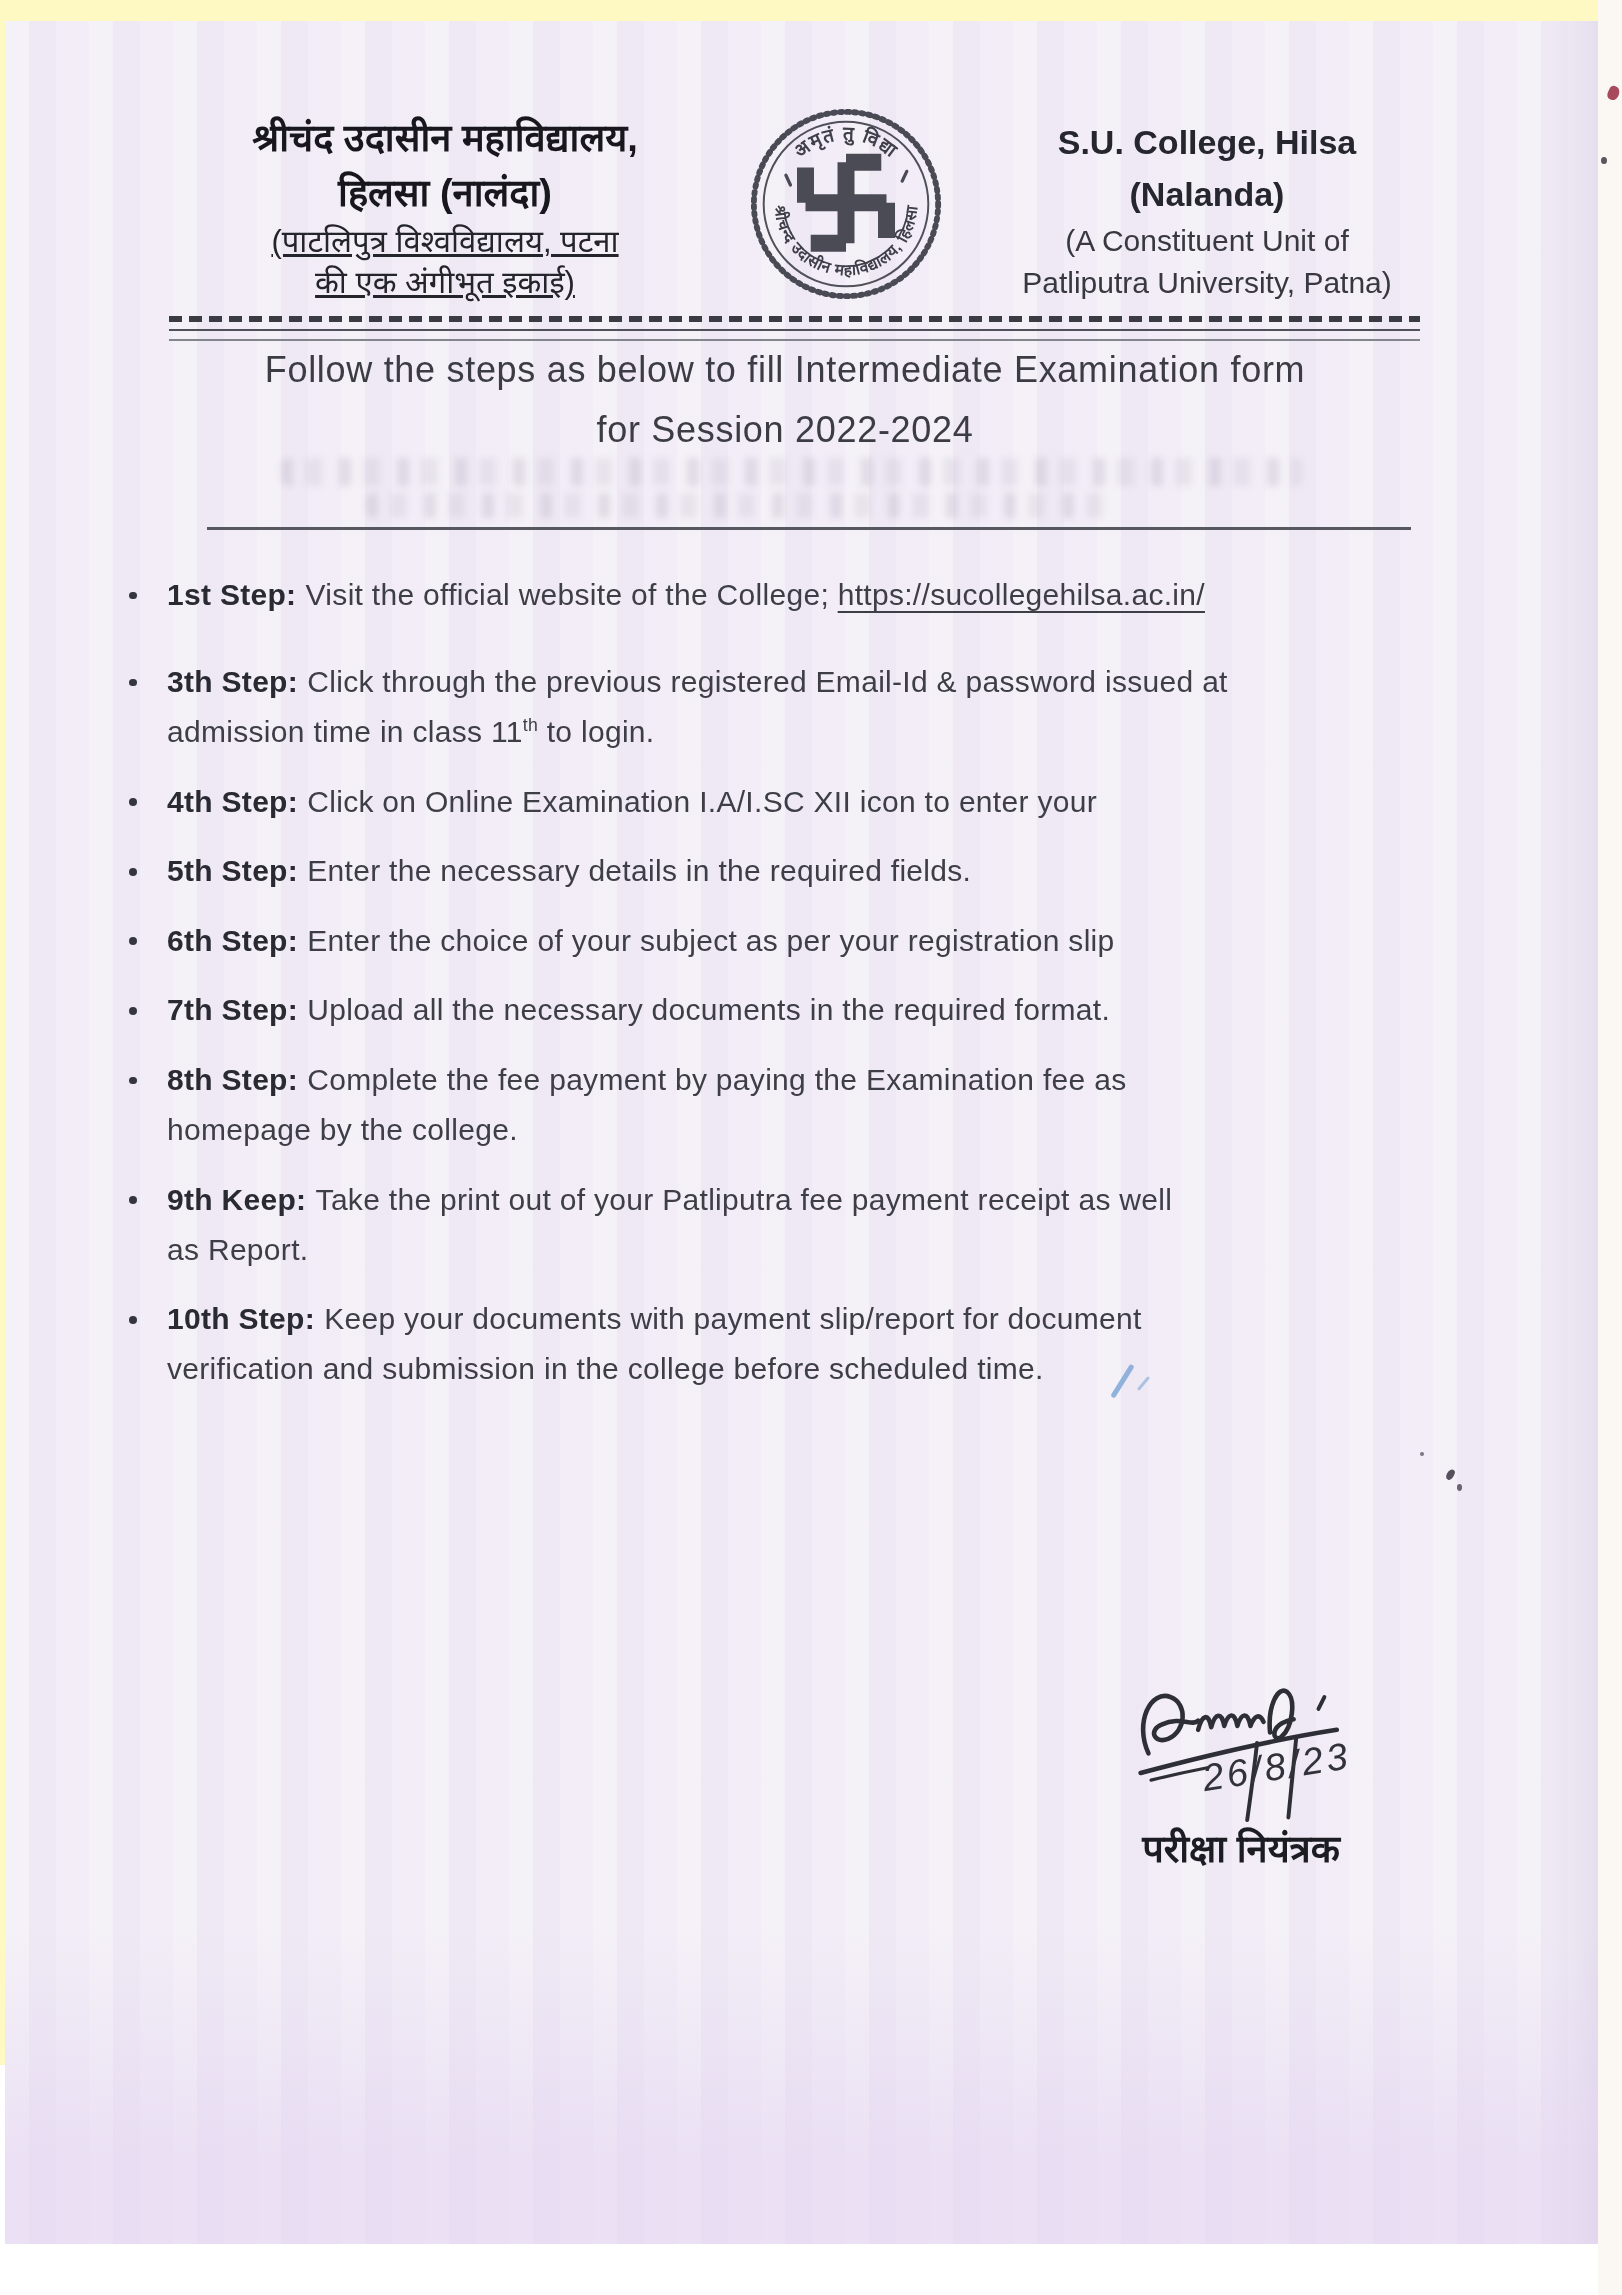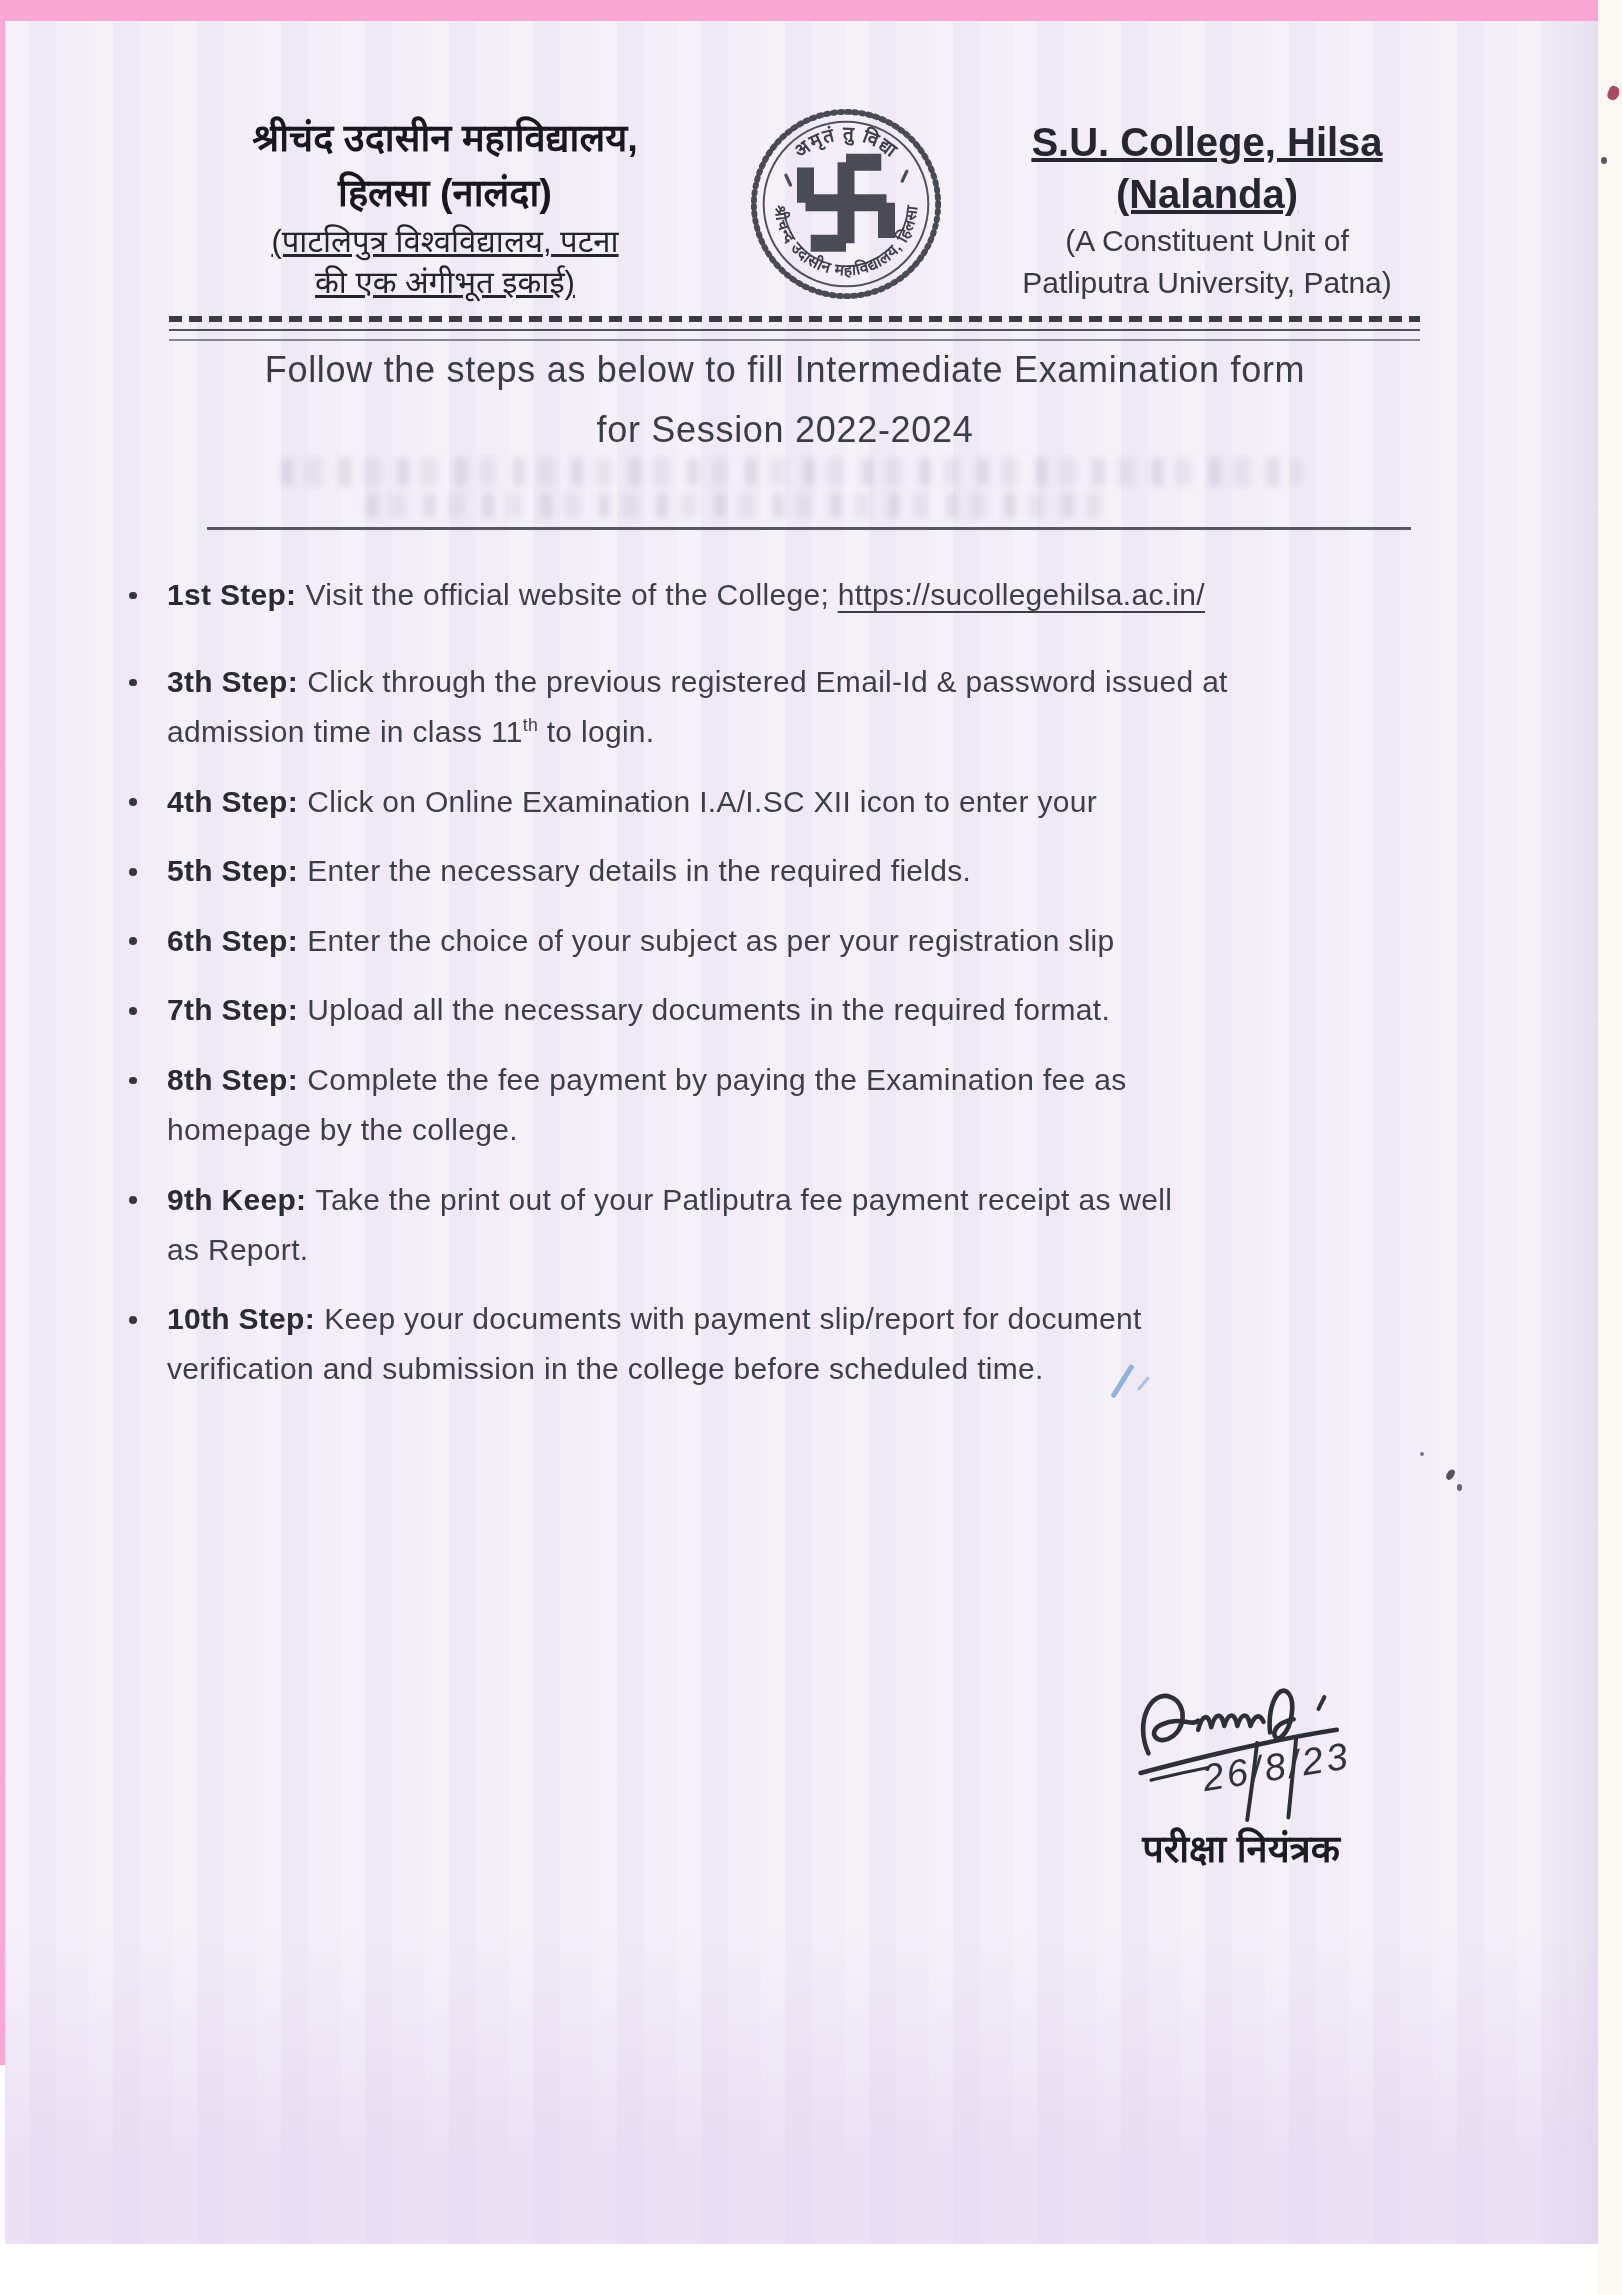--- a/index.html
+++ b/index.html
@@ -2,21 +2,21 @@
 <html style="font-size:10.5px"><head>
 <meta charset="utf-8">
 <style>
   html,body{margin:0;padding:0;}
   body{
     width:1622px;height:2295px;
     background:#ffffff;
     font-family:"Liberation Sans","DejaVu Sans",sans-serif;
     position:relative;overflow:hidden;
   }
-  #canvas{position:absolute;left:0;top:0;width:1622px;height:2065px;background:#f9a8d4;}
+  #canvas{position:absolute;left:0;top:0;width:1622px;height:2065px;background:#fef9c3;}
 
   
   .page{
     position:absolute;left:4.6px;top:21px;width:1594px;height:2223px;
     background:#f1ecf5;
   }
   .page::before{ 
     content:"";position:absolute;inset:0;
     background:repeating-linear-gradient(90deg,
       rgba(255,255,255,.45) 0 23.6px,
@@ -30,21 +30,21 @@
       linear-gradient(180deg,rgba(255,255,255,0) 0 86%,rgba(224,206,240,.45) 96% 100%),
       linear-gradient(90deg,rgba(255,255,255,0) 0 97%,rgba(205,193,220,.35) 100%);
   }
   .scan-margin-right{position:absolute;left:1598px;top:0;width:24px;height:2295px;background:#fbf7f2;}
 
   
   .hdr-left{position:absolute;left:154px;top:111px;width:582px;text-align:center;color:#17171d;}
   .hdr-left .l-big{font-size:38px;font-weight:700;line-height:55px;}
   .hdr-left .l-small{font-size:31px;font-weight:400;line-height:41px;color:#24242b;text-decoration:underline;}
   .hdr-right{position:absolute;left:965px;top:116px;width:484px;text-align:center;}
-  .hdr-right .r-big{font-size:40px;font-weight:700;line-height:52px;color:#26262e;text-decoration:underline;}
+  .hdr-right .r-big{font-size:34px;font-weight:700;line-height:52px;color:#26262e;}
   .hdr-right .r-small{font-size:30px;font-weight:400;line-height:42px;color:#38383f;}
   .seal{position:absolute;left:748px;top:106px;width:196px;height:196px;}
 
   
   .sep-dash{
     position:absolute;left:169px;top:316px;width:1251px;height:5.9px;
     background:repeating-linear-gradient(90deg,#3b3b44 0 13px,rgba(0,0,0,0) 13px 20px);
   }
   .sep-dbl{
     position:absolute;left:169px;top:329px;width:1251px;height:7.9px;

